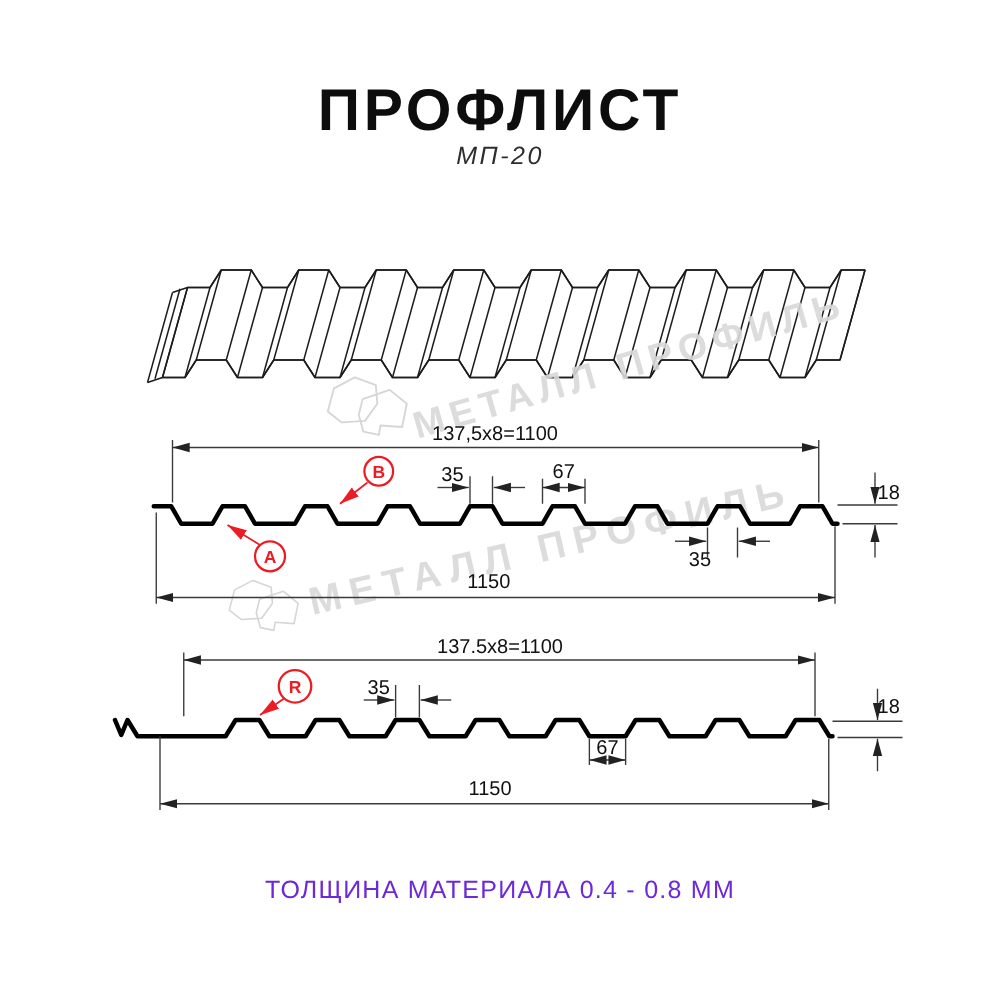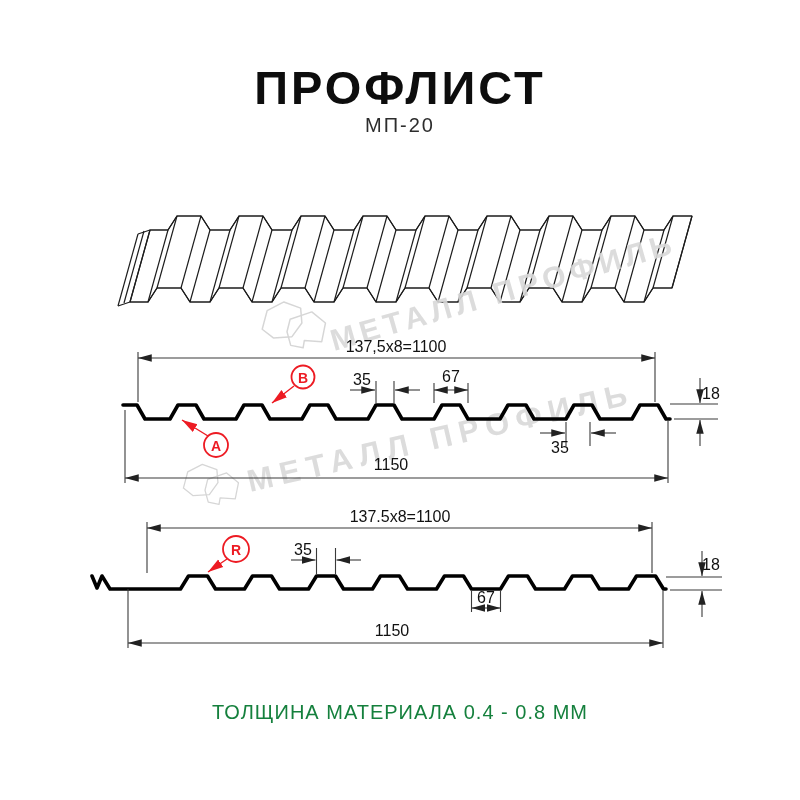--- a/index.html
+++ b/index.html
@@ -1,23 +1,23 @@
 <!DOCTYPE html>
 <html><head>
 <meta charset="utf-8">
 <style>
   html,body{margin:0;padding:0;}
   body{width:800px;height:800px;background:#ffffff;font-family:"Liberation Sans",sans-serif;position:relative;overflow:hidden;}
   .page{position:absolute;inset:0;}
   .title{position:absolute;top:60px;left:0;width:800px;text-align:center;
          font-size:47px;font-weight:700;letter-spacing:3px;color:#0d0d0d;}
   .subtitle{position:absolute;top:114px;left:0;width:800px;text-align:center;
-         font-size:20px;font-weight:500;letter-spacing:2px;color:#2d2d2d;}
+         font-size:20px;font-weight:500;letter-spacing:2px;color:#2d2d2d;font-style:italic;}
   .footer{position:absolute;top:701px;left:0;width:800px;text-align:center;
-         font-size:20px;font-weight:500;letter-spacing:1px;color:#15803d;}
+         font-size:20px;font-weight:500;letter-spacing:1px;color:#6d28d9;}
   svg{position:absolute;top:0;left:0;}
   .thin{stroke:#3a3a3a;stroke-width:1.1;fill:none;}
   .profile{stroke:#000000;stroke-width:3.6;fill:none;stroke-linejoin:round;stroke-linecap:round;}
   .sheet{stroke:#1c1c1c;stroke-width:1.2;fill:none;stroke-linejoin:round;}
   .dim{font-size:16px;fill:#111111;}
   .wmtext{font-weight:bold;fill:#d9d9d9;}
   .wmlogo{stroke:#d2d2d2;stroke-width:2.4;fill:none;stroke-linejoin:round;}
   .red{stroke:#ed1b23;fill:none;stroke-width:1.8;}
   .redthin{stroke:#ed1b23;fill:none;stroke-width:1.4;}
   .redletter{font-size:14px;font-weight:bold;fill:#ed1b23;}

